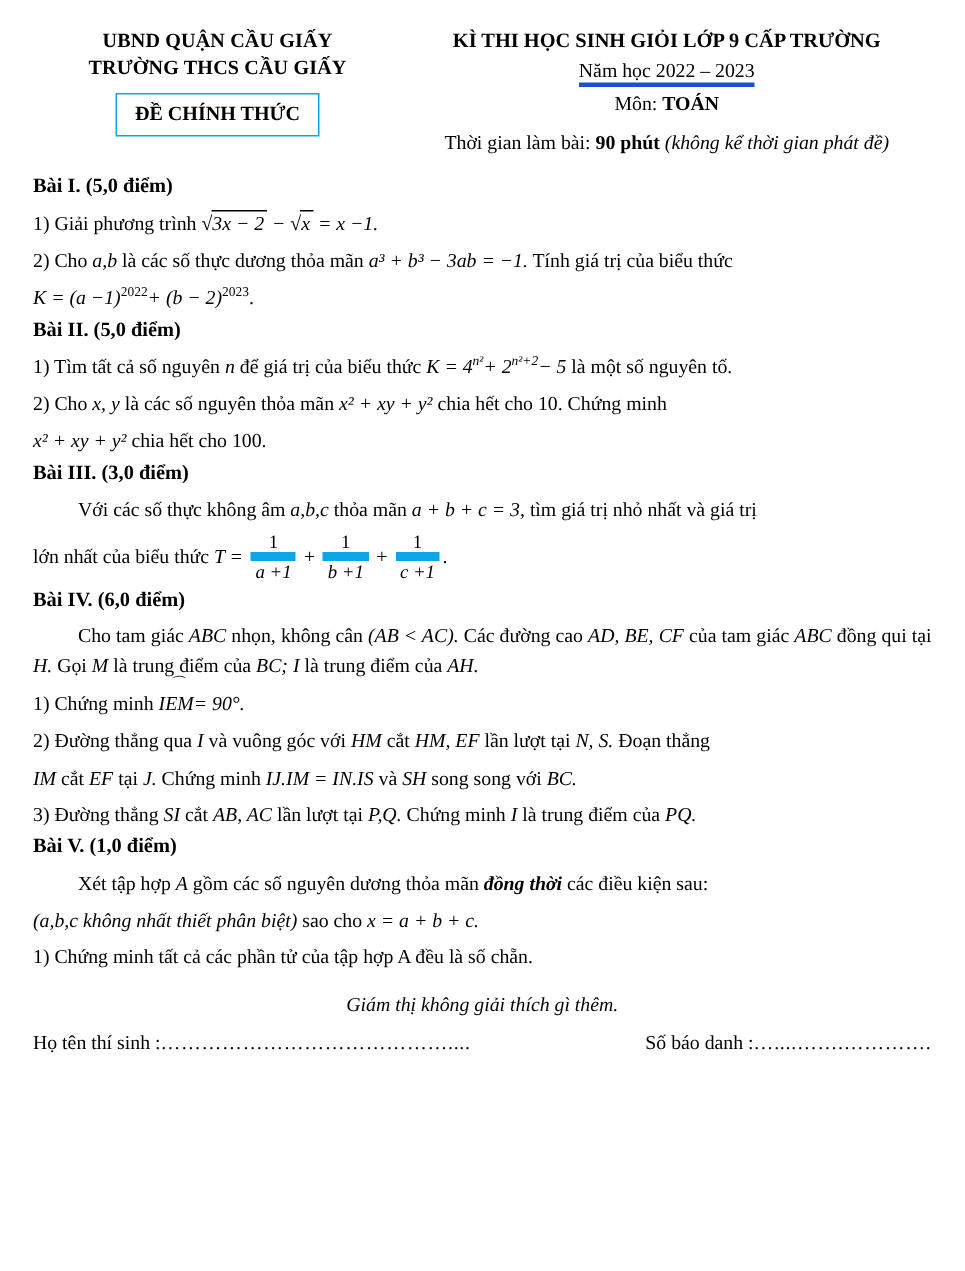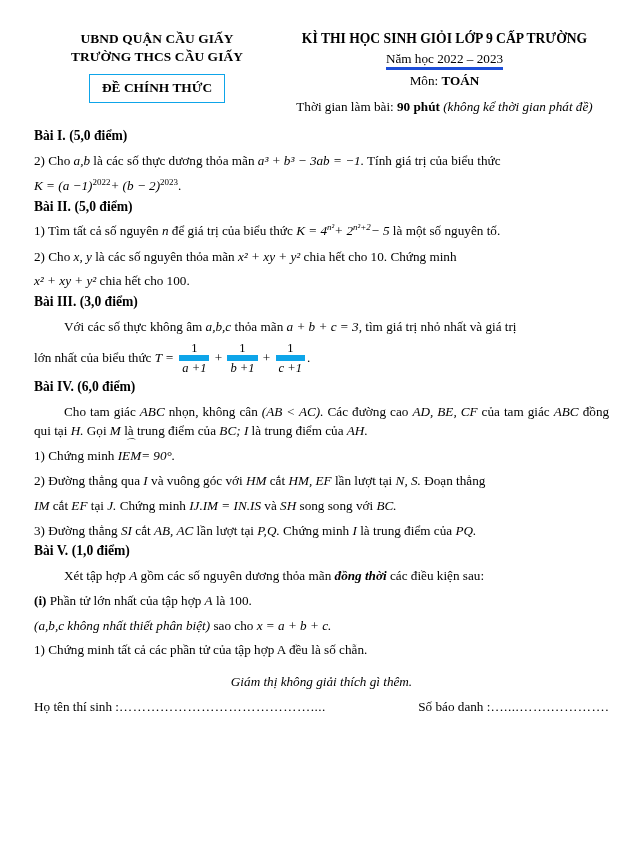--- a/index.html
+++ b/index.html
@@ -13,21 +13,21 @@
     font-family: "Liberation Serif", serif;
     color: #000000;
     font-size: 13.2px;
     line-height: 1.45;
     overflow: hidden;
   }
   .page {
     position: relative;
     width: 643px;
     height: 847px;
-    padding: 16px;
+    padding: 4px;
     box-sizing: border-box;
   }
   .header {
     display: flex;
     flex-direction: row;
     align-items: flex-start;
     padding: 14px 18px 0 18px;
     box-sizing: border-box;
   }
   .header-left {
@@ -171,20 +171,25 @@
       <div class="hr-line2"><span class="underline">Năm học 2022 – 2023</span></div>
       <div class="hr-line3"><span>Môn:</span> <span class="bold">TOÁN</span></div>
       <div class="hr-line4"><span>Thời gian làm bài:</span> <span class="bold">90 phút</span> <span class="italic">(không kể thời gian phát đề)</span></div>
     </div>
   </div>
 
   <div class="body">
 
     <div class="sec-title">Bài I. (5,0 điểm)</div>
 
+    <div class="para">
+      <span>1) Giải phương trình</span>
+      <span class="sqrt">√<span class="radical-body math">3x − 2</span></span><span class="math">&nbsp;−&nbsp;</span><span class="sqrt">√<span class="radical-body math">x</span></span>
+      <span class="math">= x −1.</span>
+    </div>
 
     <div class="para">
       <span>2) Cho</span>
       <span class="math">a,b</span>
       <span>là các số thực dương thỏa mãn</span>
       <span class="math">a³ + b³ − 3ab = −1.</span>
       <span>Tính giá trị của biểu thức</span>
     </div>
     <div class="para">
       <span class="math">K = (a −1)</span><sup>2022</sup><span class="math">+ (b − 2)</span><sup>2023</sup><span>.</span>
@@ -299,26 +304,20 @@
     <div class="sec-title">Bài V. (1,0 điểm)</div>
 
     <div class="para indent">
       <span>Xét tập hợp</span>
       <span class="math">A</span>
       <span>gồm các số nguyên dương thỏa mãn</span>
       <span class="bold italic">đồng thời</span>
       <span>các điều kiện sau:</span>
     </div>
 
-    <div class="para">
-      <span class="bold">(i)</span>
-      <span>Phần tử lớn nhất của tập hợp</span>
-      <span class="math">A</span>
-      <span>là 100.</span>
-    </div>
 
     <div class="para">
       <span class="math">(a,b,c</span>
       <span class="italic">không nhất thiết phân biệt)</span>
       <span>sao cho</span>
       <span class="math">x = a + b + c.</span>
     </div>
 
     <div class="para">1) Chứng minh tất cả các phần tử của tập hợp A đều là số chẵn.</div>
 

